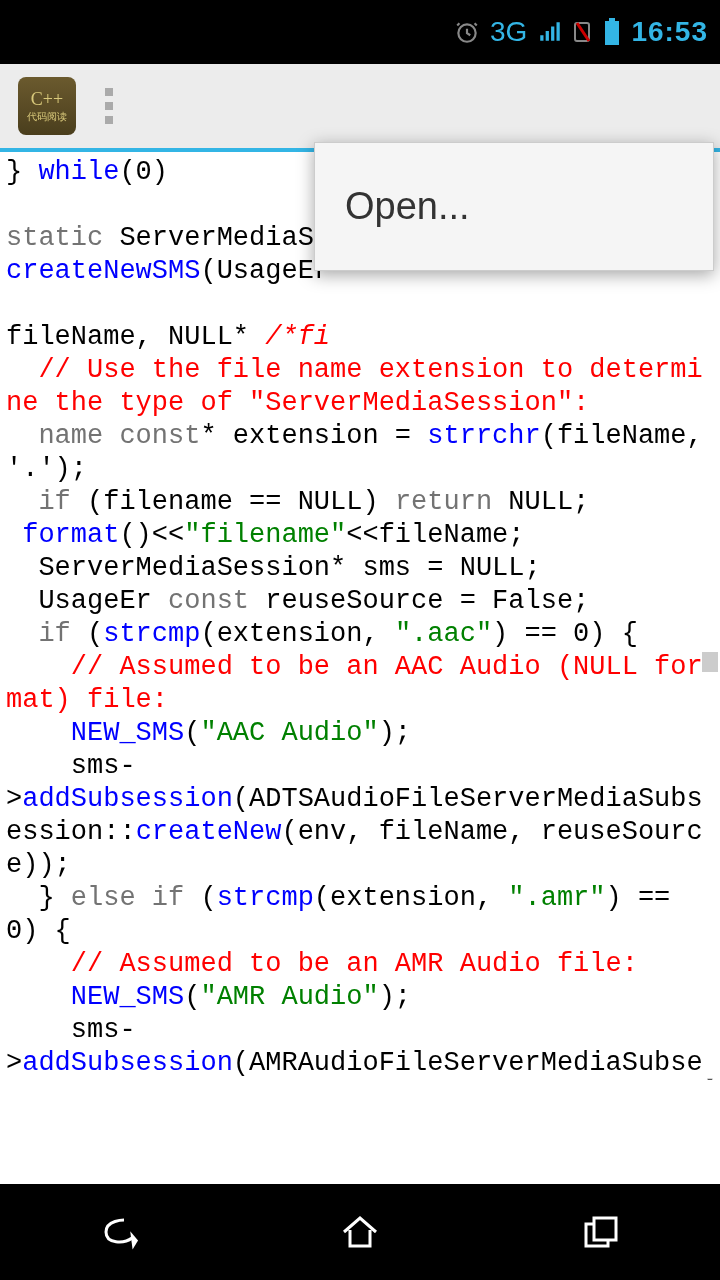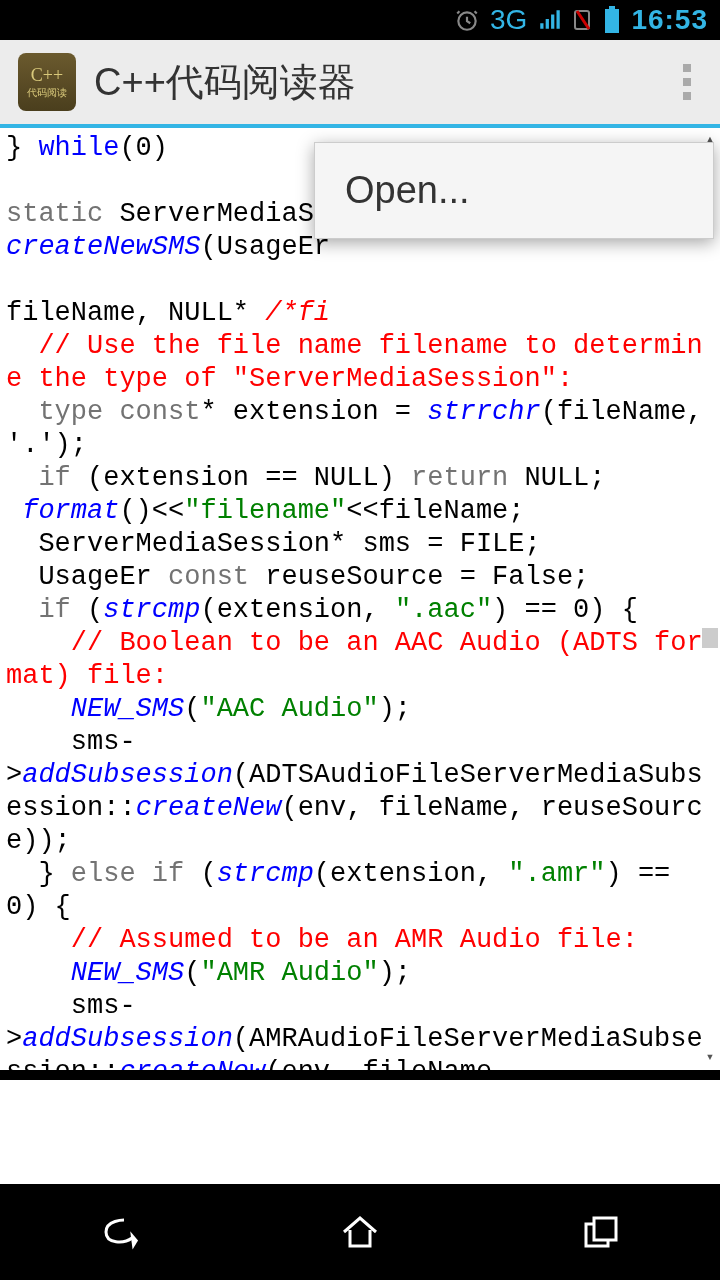--- a/index.html
+++ b/index.html
@@ -5,21 +5,21 @@
 * { margin: 0; padding: 0; box-sizing: border-box; }
 body {
   width: 720px;
   height: 1280px;
   background: #000;
   font-family: sans-serif;
   overflow: hidden;
   position: relative;
 }
 .status-bar {
-  height: 40px;
+  height: 64px;
   background: #000;
   display: flex;
   justify-content: flex-end;
   align-items: center;
   padding: 0 12px;
   gap: 10px;
   color: #33b5e5;
   font-size: 28px;
 }
 .status-icon { display: inline-flex; align-items: center; }
@@ -70,21 +70,21 @@
   font-family: "Courier New", monospace;
   font-size: 27px;
   line-height: 33px;
   padding: 4px 6px;
   color: #000;
   white-space: pre-wrap;
   word-break: break-all;
 }
 .kw { color: #737373; }
 .kw-i { color: #0000ff; }
-.fn-i { color: #0000ff; font-style: italic; }
+.fn-i { color: #0000ff; }
 .cm { color: #ff0000; }
 .cm-i { color: #ff0000; font-style: italic; }
 .str { color: #008000; }
 .scroll-arrow {
   position: absolute;
   right: 2px;
   width: 16px;
   height: 16px;
   color: #555;
   font-size: 14px;
@@ -104,21 +104,21 @@
 .popup-menu {
   position: absolute;
   top: 142px;
   right: 6px;
   width: 400px;
   background: #f5f5f5;
   box-shadow: 0 4px 16px rgba(0,0,0,0.35);
   border: 1px solid #ccc;
 }
 .popup-item {
-  padding: 26px 30px;
+  padding: 42px 30px;
   font-size: 38px;
   color: #333;
   border-bottom: 1px solid #ddd;
   cursor: pointer;
 }
 .popup-item:last-child { border-bottom: none; }
 .nav-bar {
   position: absolute;
   bottom: 0;
   width: 100%;
@@ -175,42 +175,41 @@
       </svg>
   </span>
   <span class="time">16:53</span>
 </div>
 
 <div class="action-bar">
   <div class="app-icon">
     <span>C++</span>
     <span class="small">代码阅读</span>
   </div>
-  <div class="app-title">C++代码阅读器</div>
   <div class="menu-dots">
     <span></span>
       <span></span>
       <span></span>
   </div>
 </div>
 
 <div class="code-area"><span>} </span><span class="kw-i">while</span><span>(0)</span>
 <span></span>
 <span class="kw">static</span><span> ServerMediaSe</span>
 <span class="fn-i">createNewSMS</span><span>(UsageEr</span>
 <span></span>
 <span>fileName, NULL* </span><span class="cm-i">/*fi</span>
-<span class="cm">  // Use the file name filename to determine the type of "ServerMediaSession":</span>
-<span>  </span><span class="kw">type</span><span> </span><span class="kw">const</span><span>* extension = </span><span class="fn-i">strrchr</span><span>(fileName, '.');</span>
-<span>  </span><span class="kw">if</span><span> (extension == NULL) </span><span class="kw">return</span><span> NULL;</span>
+<span class="cm">  // Use the file name extension to determine the type of "ServerMediaSession":</span>
+<span>  </span><span class="kw">name</span><span> </span><span class="kw">const</span><span>* extension = </span><span class="fn-i">strrchr</span><span>(fileName, '.');</span>
+<span>  </span><span class="kw">if</span><span> (filename == NULL) </span><span class="kw">return</span><span> NULL;</span>
 <span> </span><span class="fn-i">format</span><span>()&lt;&lt;</span><span class="str">"filename"</span><span>&lt;&lt;fileName;</span>
-<span>  ServerMediaSession* sms = FILE;</span>
+<span>  ServerMediaSession* sms = NULL;</span>
 <span>  UsageEr </span><span class="kw">const</span><span> reuseSource = False;</span>
 <span>  </span><span class="kw">if</span><span> (</span><span class="fn-i">strcmp</span><span>(extension, </span><span class="str">".aac"</span><span>) == 0) {</span>
-<span class="cm">    // Boolean to be an AAC Audio (ADTS format) file:</span>
+<span class="cm">    // Assumed to be an AAC Audio (NULL format) file:</span>
 <span>    </span><span class="fn-i">NEW_SMS</span><span>(</span><span class="str">"AAC Audio"</span><span>);</span>
 <span>    sms-</span>
 <span>&gt;</span><span class="fn-i">addSubsession</span><span>(ADTSAudioFileServerMediaSubsession::</span><span class="fn-i">createNew</span><span>(env, fileName, reuseSource));</span>
 <span>  } </span><span class="kw">else</span><span> </span><span class="kw">if</span><span> (</span><span class="fn-i">strcmp</span><span>(extension, </span><span class="str">".amr"</span><span>) == 0) {</span>
 <span class="cm">    // Assumed to be an AMR Audio file:</span>
 <span>    </span><span class="fn-i">NEW_SMS</span><span>(</span><span class="str">"AMR Audio"</span><span>);</span>
 <span>    sms-</span>
 <span>&gt;</span><span class="fn-i">addSubsession</span><span>(AMRAudioFileServerMediaSubsession::</span><span class="fn-i">createNew</span><span>(env, fileName, </span>
 <div class="scroll-arrow scroll-up">▴</div>
 <div class="scroll-thumb"></div>

